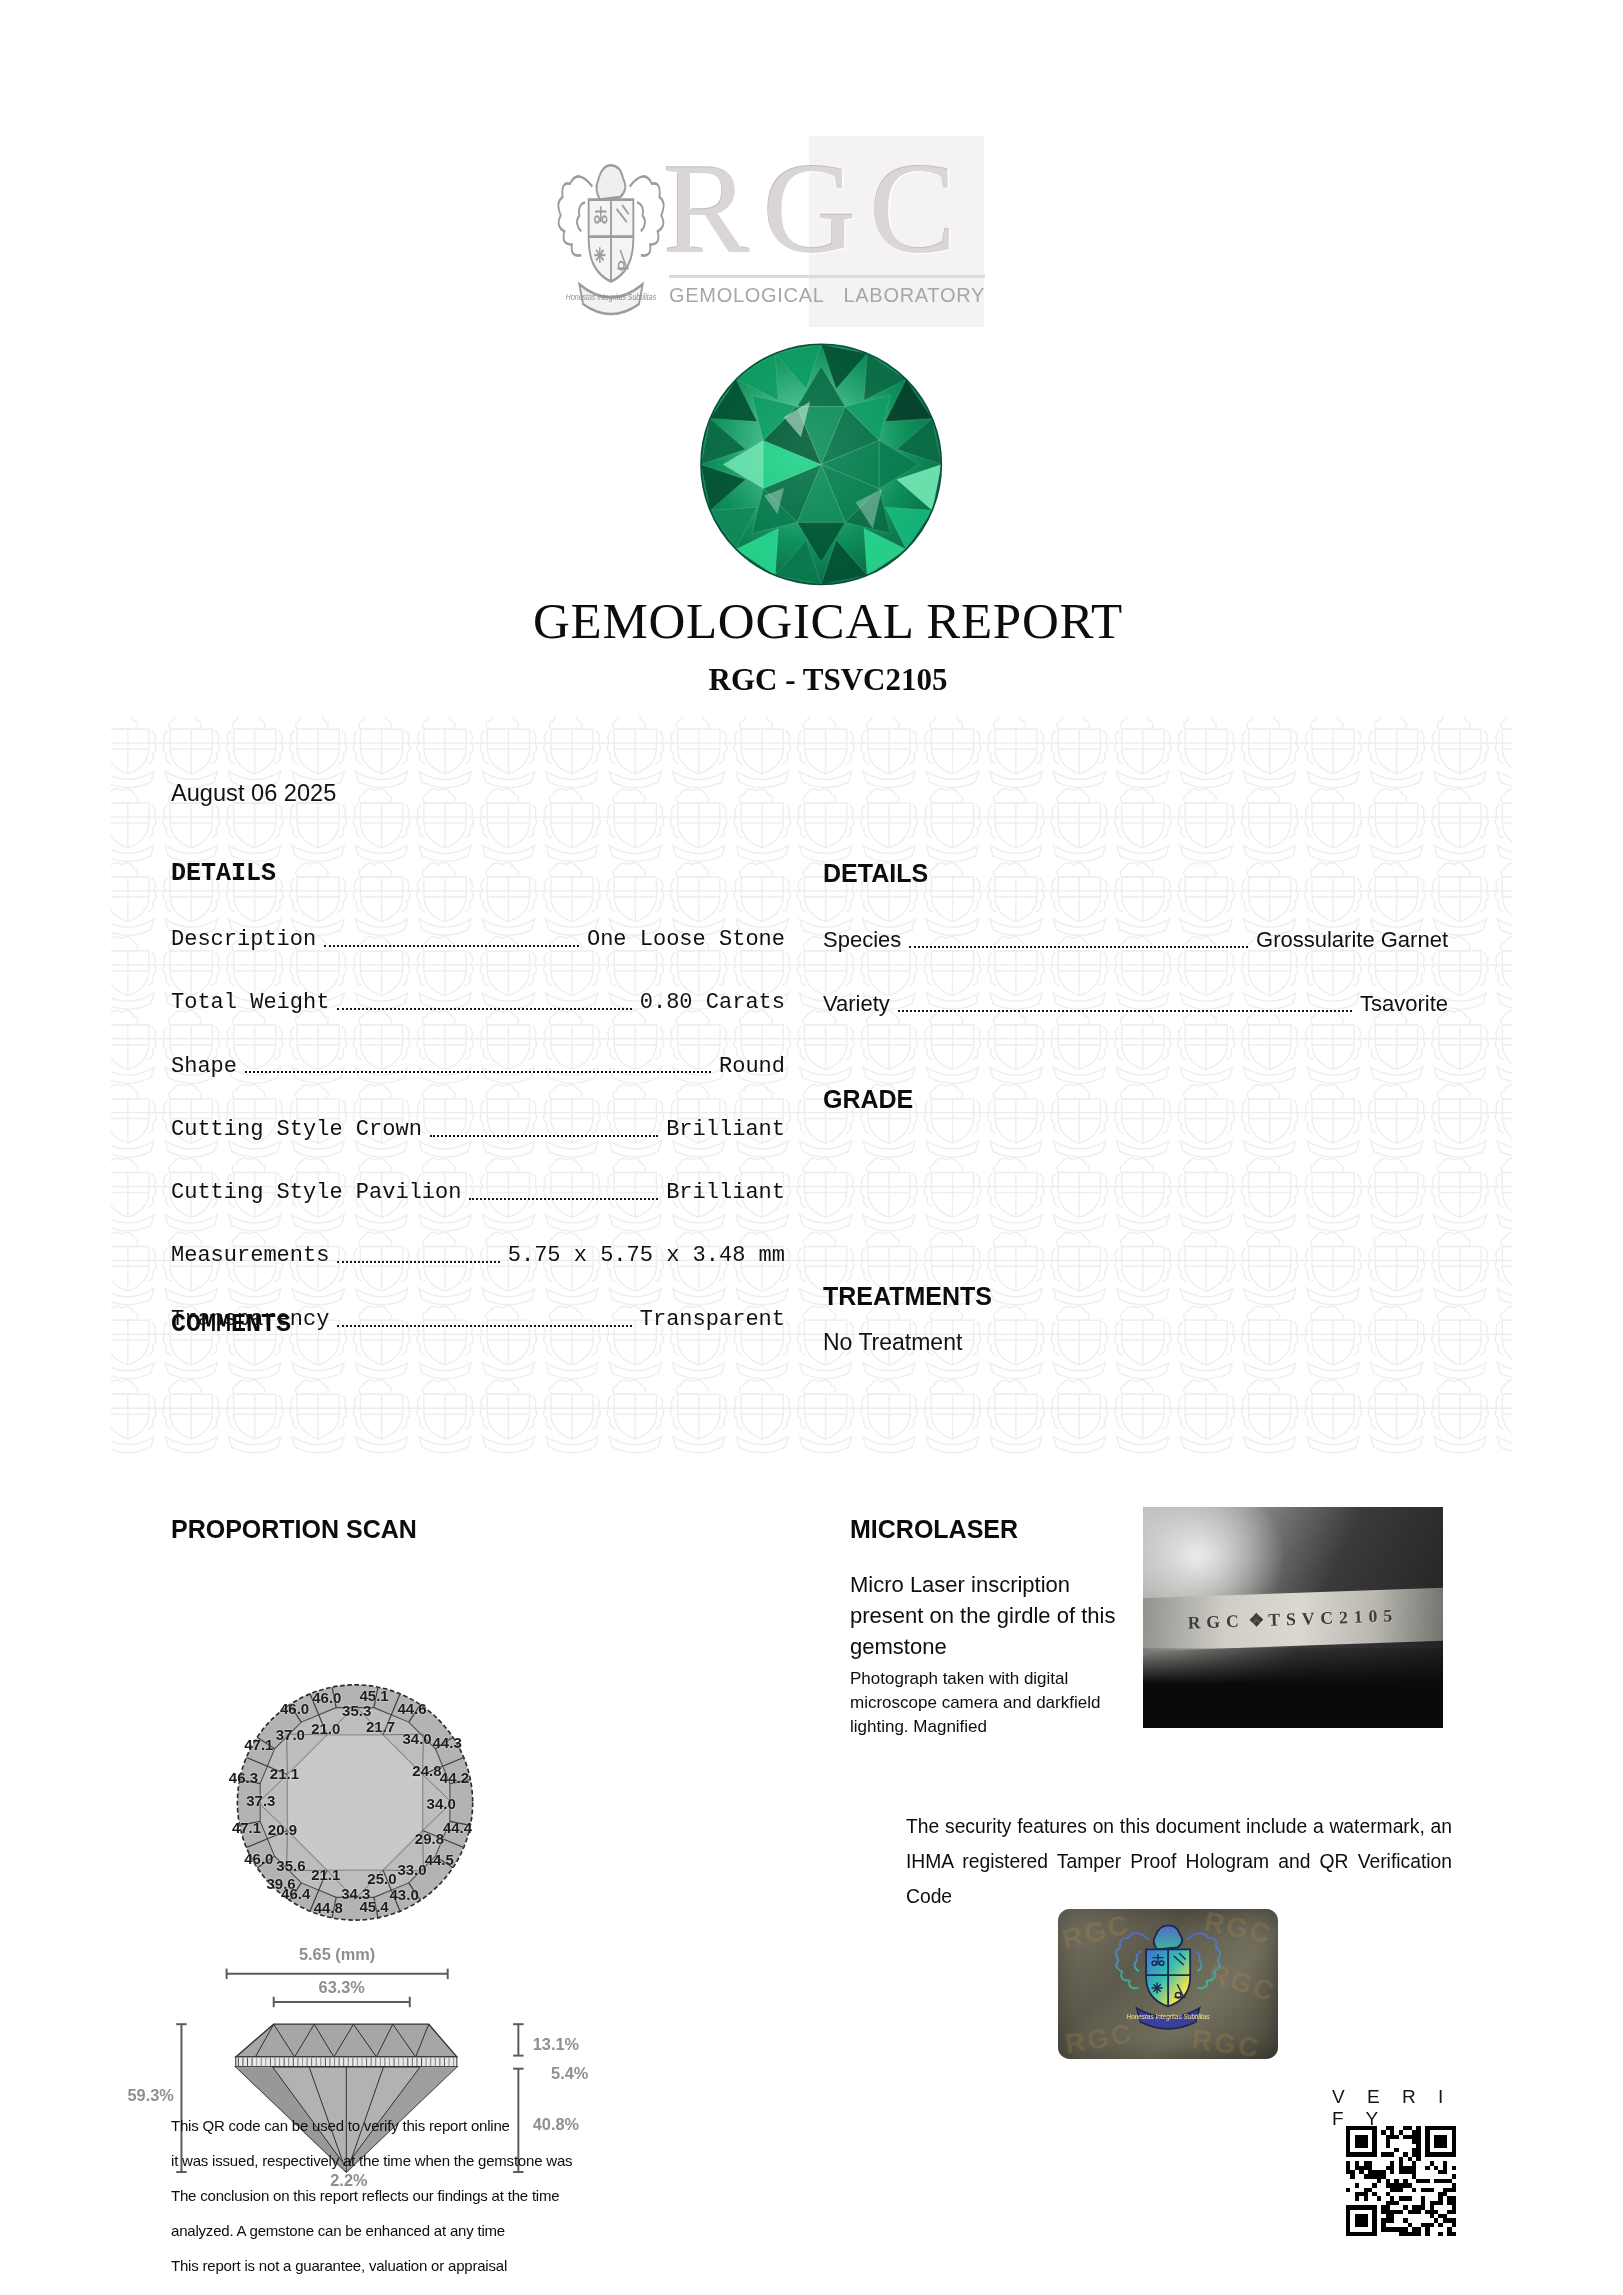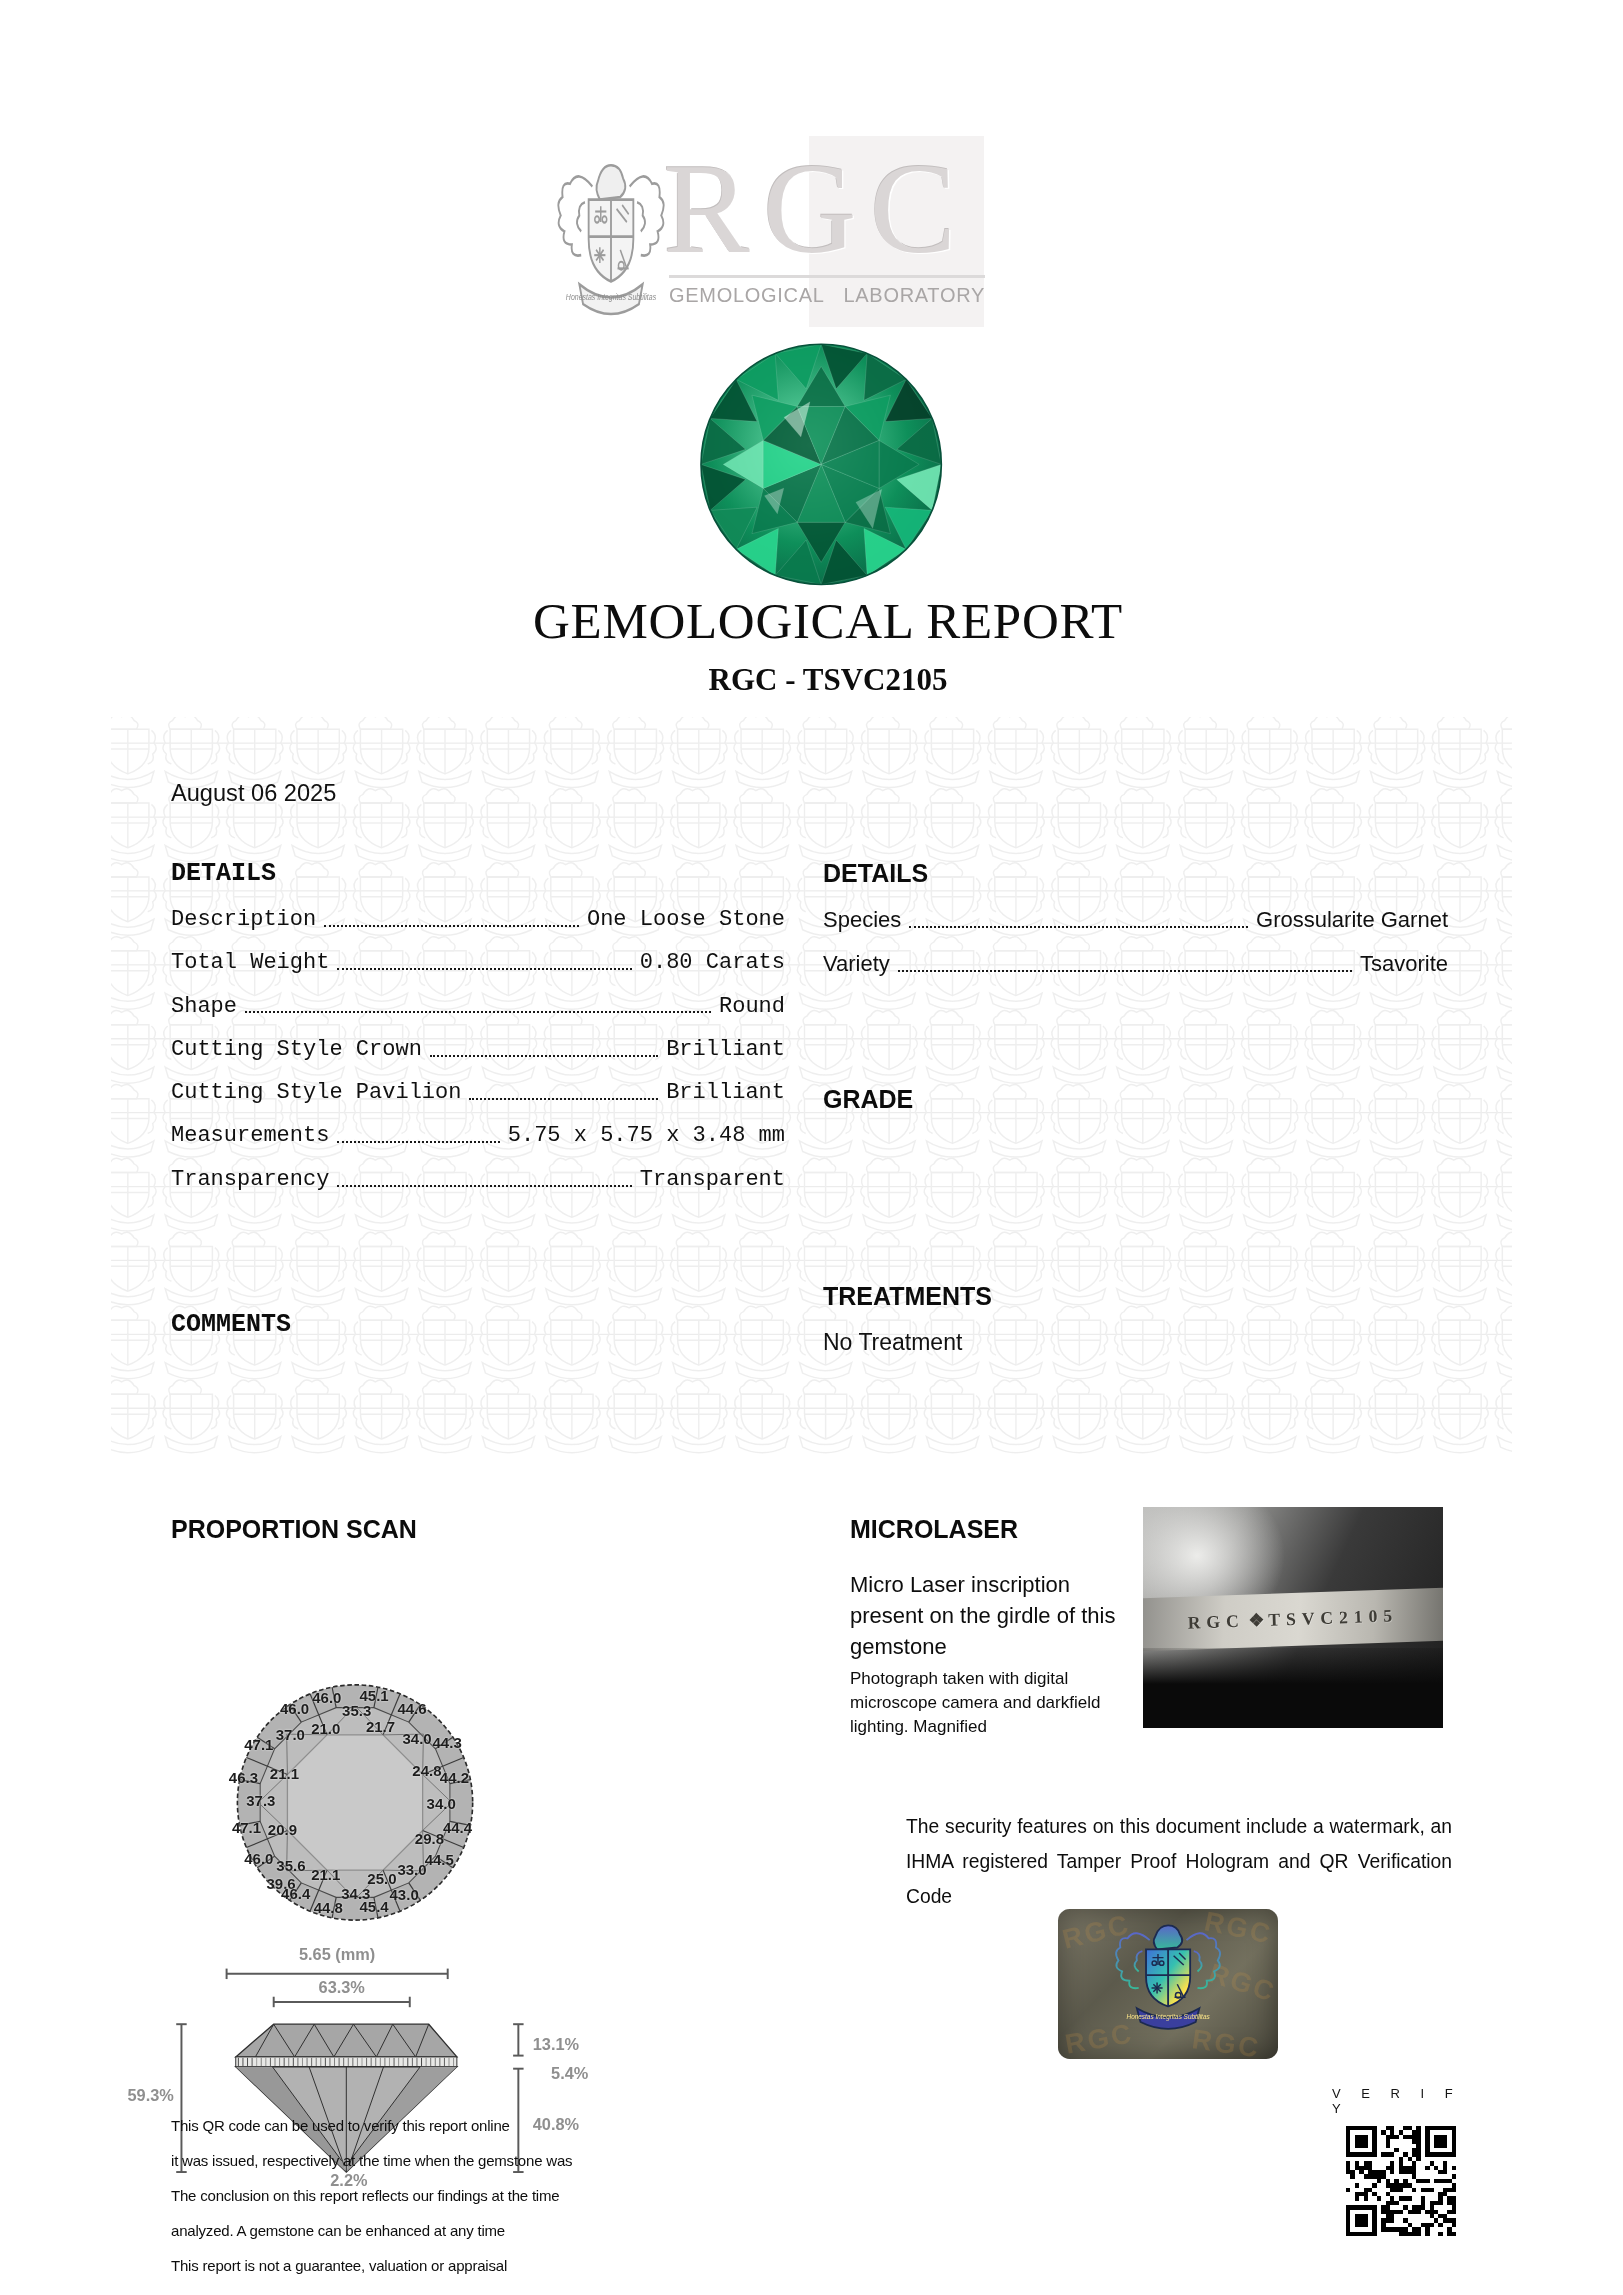--- a/index.html
+++ b/index.html
@@ -19,21 +19,21 @@
   .report-title{left:174px;top:592px;width:1308px;text-align:center;
       font-family:"Liberation Serif",serif;font-size:51px;color:#0d0d0d;letter-spacing:0.7px;}
   .report-no{left:174px;top:662px;width:1308px;text-align:center;
       font-family:"Liberation Serif",serif;font-size:31px;font-weight:700;color:#0d0d0d;}
   .date{left:171px;top:780px;font-size:23.6px;}
   
   .sec-h{font-size:25px;font-weight:700;color:#0c0c0c;}
   .col-left{left:171px;width:614px;font-family:Liberation Mono, monospace;}
   .col-right{left:823px;width:625px;}
   .drow{display:flex;align-items:flex-end;font-size:22px;color:#101010;margin-bottom:18.3px;}
-  .drow .lbl{white-space:nowrap;}
+  .drow .lbl{white-space:nowrap;margin-top:20px;}
   .drow .leader{flex:1 1 auto;border-bottom:2.3px dotted #181818;margin:0 7.9px 5.2px 7.9px;min-width:26px;}
   .drow .val{white-space:nowrap;}
   .right-line{font-size:22px;text-align:right;}
   
   .wm{left:111px;top:717px;width:1401px;height:739px;opacity:.85;}
   
   .facet-box{left:208px;top:1675px;width:281px;height:255px;}
   .facet-lab{position:absolute;transform:translate(-50%,-50%);font-size:15px;font-weight:700;
       color:#1d1d1d;text-shadow:0 0 2px rgba(255,255,255,.8);white-space:nowrap;}
   
@@ -51,21 +51,21 @@
      background:linear-gradient(180deg,rgba(10,10,10,.15),#0a0a0a 45%);}
   
   .sec-text{left:906px;top:1809px;width:546px;font-size:19.3px;line-height:35px;color:#0d0d0d;
      text-align:justify;}
   .sec-text div{text-align:justify;text-align-last:justify;}
   .holo{left:1058px;top:1909px;width:220px;height:150px;border-radius:11.8px;overflow:hidden;
      background:linear-gradient(135deg,#7d7968 0%,#5c5a4c 35%,#73705e 65%,#4c4a3e 100%);
      box-shadow:inset 0 0 29px rgba(0,0,0,.4);}
   .holo .ghost{position:absolute;font-weight:700;color:rgba(205,150,70,.20);
      font-size:27.5px;letter-spacing:2.6px;}
-  .verify{left:1332px;top:2086px;width:131px;font-size:13px;letter-spacing:8.5px;color:#141414;}
+  .verify{left:1332px;top:2086px;width:131px;font-size:19px;letter-spacing:8.5px;color:#141414;}
   .qr{left:1346px;top:2126px;width:110px;height:110px;background:#fff;}
   .disclaimer{left:171px;top:2108px;width:686px;font-size:15px;line-height:35px;
      color:#0d0d0d;letter-spacing:-0.2px;}
 </style>
 </head>
 <body>
 
 <div class="page">
 
   <svg class="abs wm" id="wmSvg" width="1401" height="739" viewBox="0 0 2142 1130">

